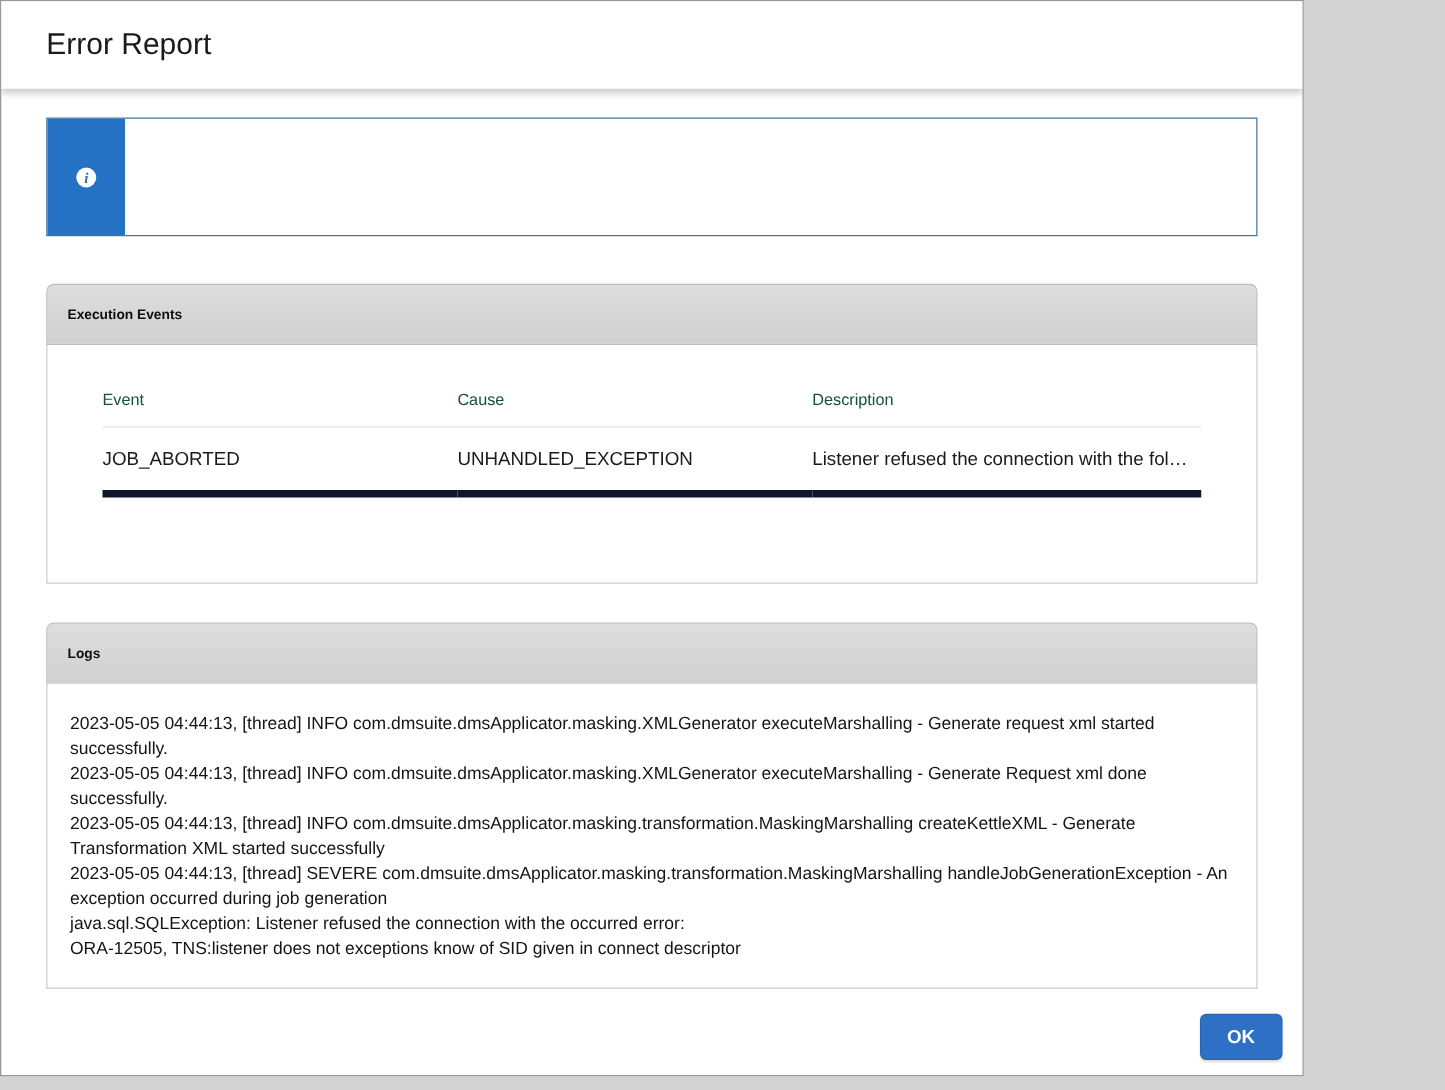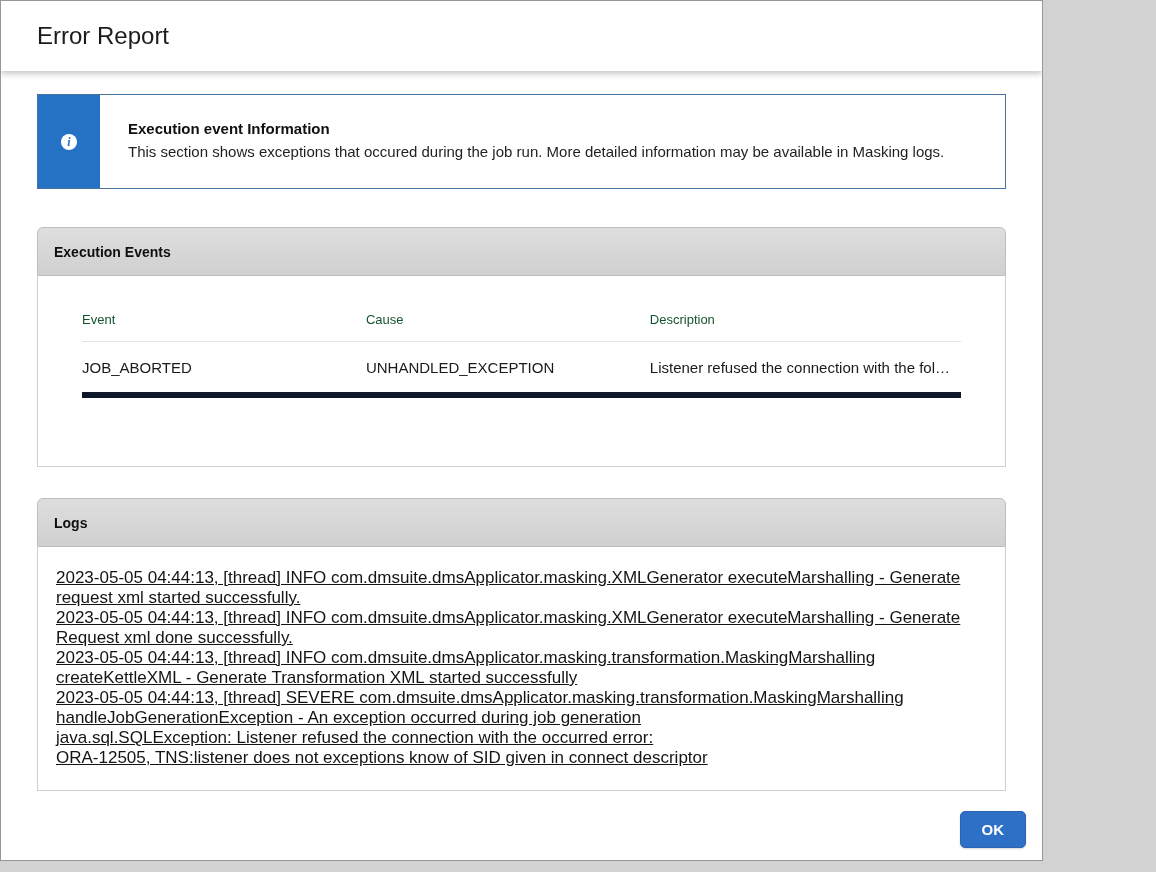--- a/index.html
+++ b/index.html
@@ -82,21 +82,21 @@
   .section-header {
     height: 49px;
     background: linear-gradient(#dedede, #d0d0d0);
     border: 1px solid #bdbdbd;
     border-radius: 6px 6px 0 0;
     display: flex;
     align-items: center;
     padding: 0 16px;
   }
   .section-title {
-    font-size: 14px;
+    font-size: 11px;
     font-weight: bold;
     color: #0f0f0f;
     text-align: center;
   }
   .section-body {
     border: 1px solid #cfcfcf;
     border-top: none;
     background: #ffffff;
   }
   
@@ -130,24 +130,23 @@
   .col-event { width: 32.3%; }
   .col-cause { width: 32.3%; }
   .col-desc  { width: 35.4%; }
   
   .logs-body {
     height: 244px;
     padding: 21px 18px 0;
     overflow: hidden;
   }
   .log-line {
-    font-size: 17px;
+    font-size: 14px;
     line-height: 20px;
     color: #141414;
-    text-decoration: underline;
   }
   
   .footer {
     display: flex;
     justify-content: flex-end;
     padding: 20px 16px 0;
   }
   .ok-button {
     background: #2e70c6;
     border: 1px solid #2a64b2;
@@ -168,24 +167,20 @@
 
   <div class="modal-header">
     <div class="modal-title">Error Report</div>
   </div>
 
   <div class="content">
 
     <div class="banner">
       <div class="banner-icon-block">
         <span class="info-icon">i</span>
-      </div>
-      <div class="banner-text">
-        <div class="banner-title">Execution event Information</div>
-        <div class="banner-desc">This section shows exceptions that occured during the job run. More detailed information may be available in Masking logs.</div>
       </div>
     </div>
 
     <div class="section">
       <div class="section-header">
         <span class="section-title">Execution Events</span>
       </div>
       <div class="section-body events-body">
         <table class="events-table">
           <colgroup>

